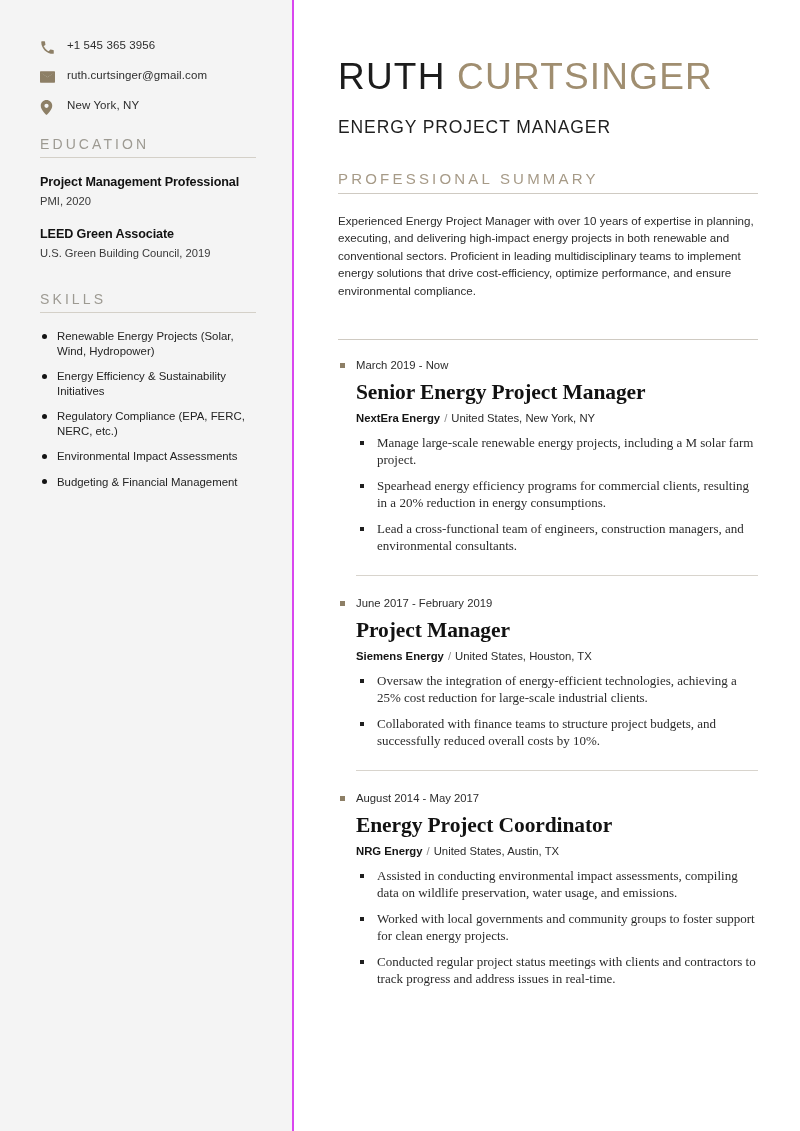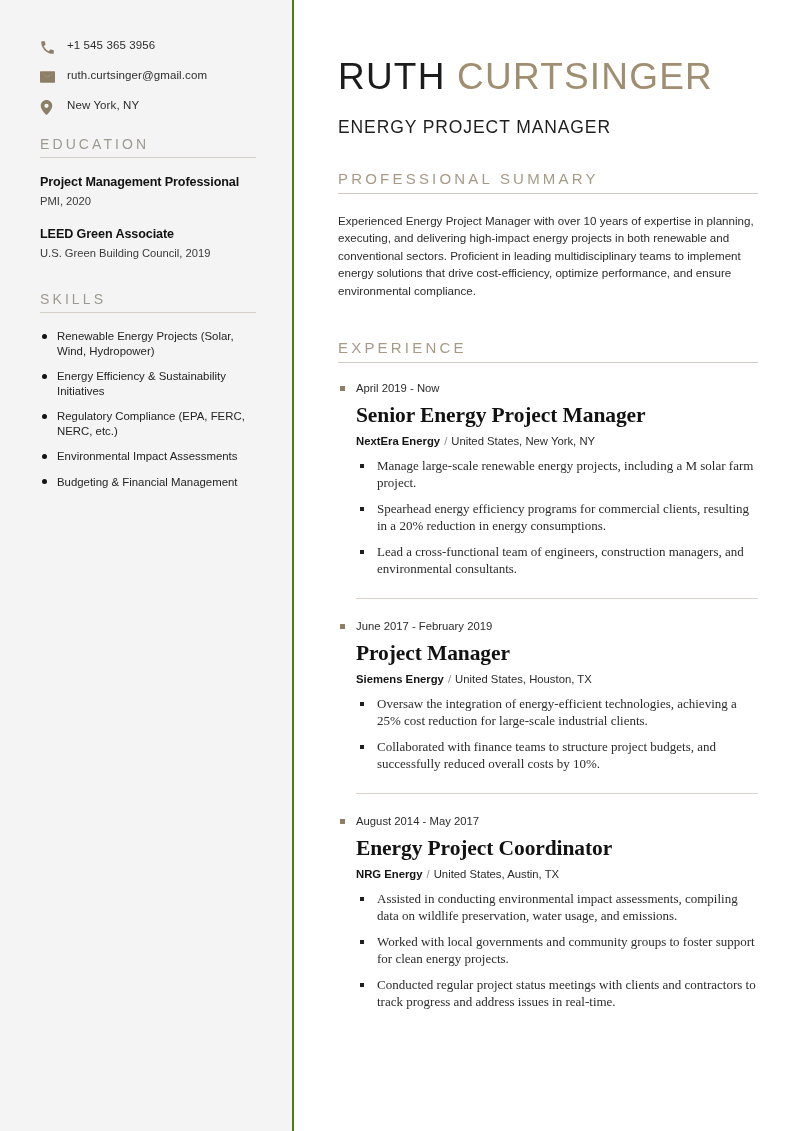--- a/index.html
+++ b/index.html
@@ -20,21 +20,21 @@
     display: flex;
     background: #ffffff;
     overflow: hidden;
   }
 
   
   .sidebar {
     width: 294px;
     flex: 0 0 294px;
     background: #f4f4f4;
-    border-right: 2px solid #4d7c0f;
+    border-right: 2px solid #d946ef;
     box-sizing: border-box;
     padding: 38px 36px 0 40px;
   }
 
   .contact-list {
     margin: 0;
     padding: 0;
     list-style: none;
   }
   .contact-row {
@@ -340,27 +340,26 @@
 
     <div class="job-title">ENERGY PROJECT MANAGER</div>
 
     <section class="main-section">
       <h2 class="main-heading">PROFESSIONAL SUMMARY</h2>
       <div class="main-rule"></div>
       <p class="summary-text">Experienced Energy Project Manager with over 10 years of expertise in planning, executing, and delivering high-impact energy projects in both renewable and conventional sectors. Proficient in leading multidisciplinary teams to implement energy solutions that drive cost-efficiency, optimize performance, and ensure environmental compliance.</p>
     </section>
 
     <section class="main-section">
-      <h2 class="main-heading">EXPERIENCE</h2>
       <div class="main-rule"></div>
 
       <article class="exp-entry">
         <div class="exp-date">
           <span class="exp-date-marker"></span>
-          <span>April 2019 - Now</span>
+          <span>March 2019 - Now</span>
         </div>
         <h3 class="exp-role">Senior Energy Project Manager</h3>
         <div class="exp-company-line">
           <span class="exp-company">NextEra Energy</span><span class="exp-slash">/</span><span class="exp-location">United States, New York, NY</span>
         </div>
         <ul class="exp-bullets">
           <li class="exp-bullet">
             <span class="exp-bullet-dot"></span>
             <span>Manage large-scale renewable energy projects, including a M solar farm project.</span>
           </li>

